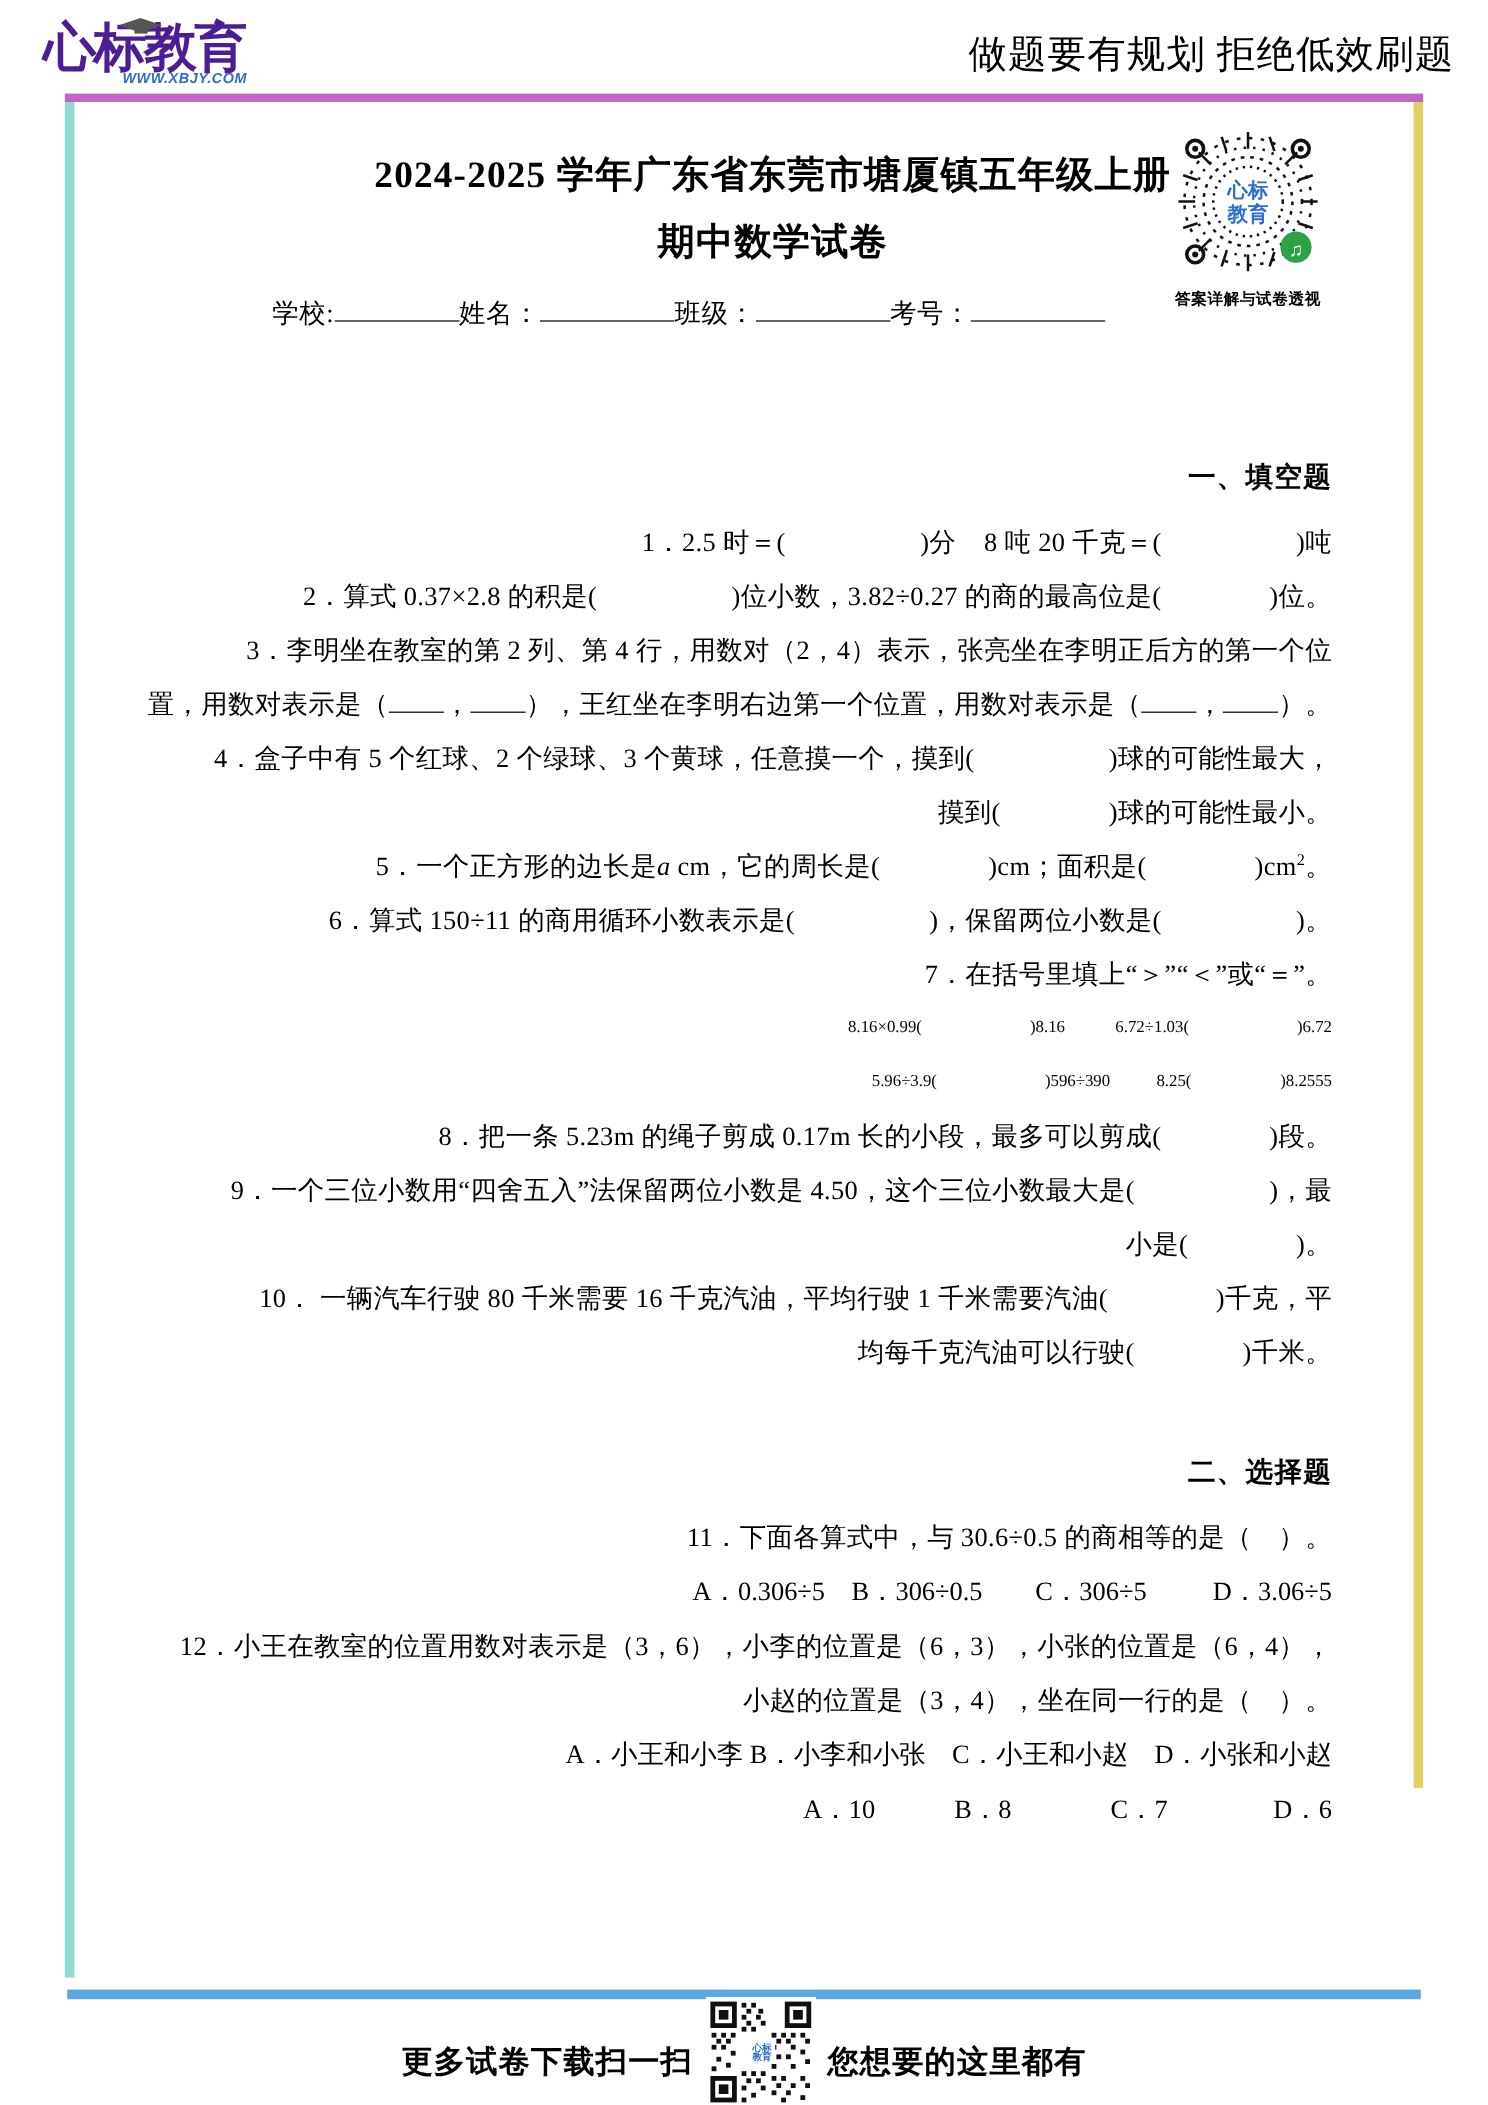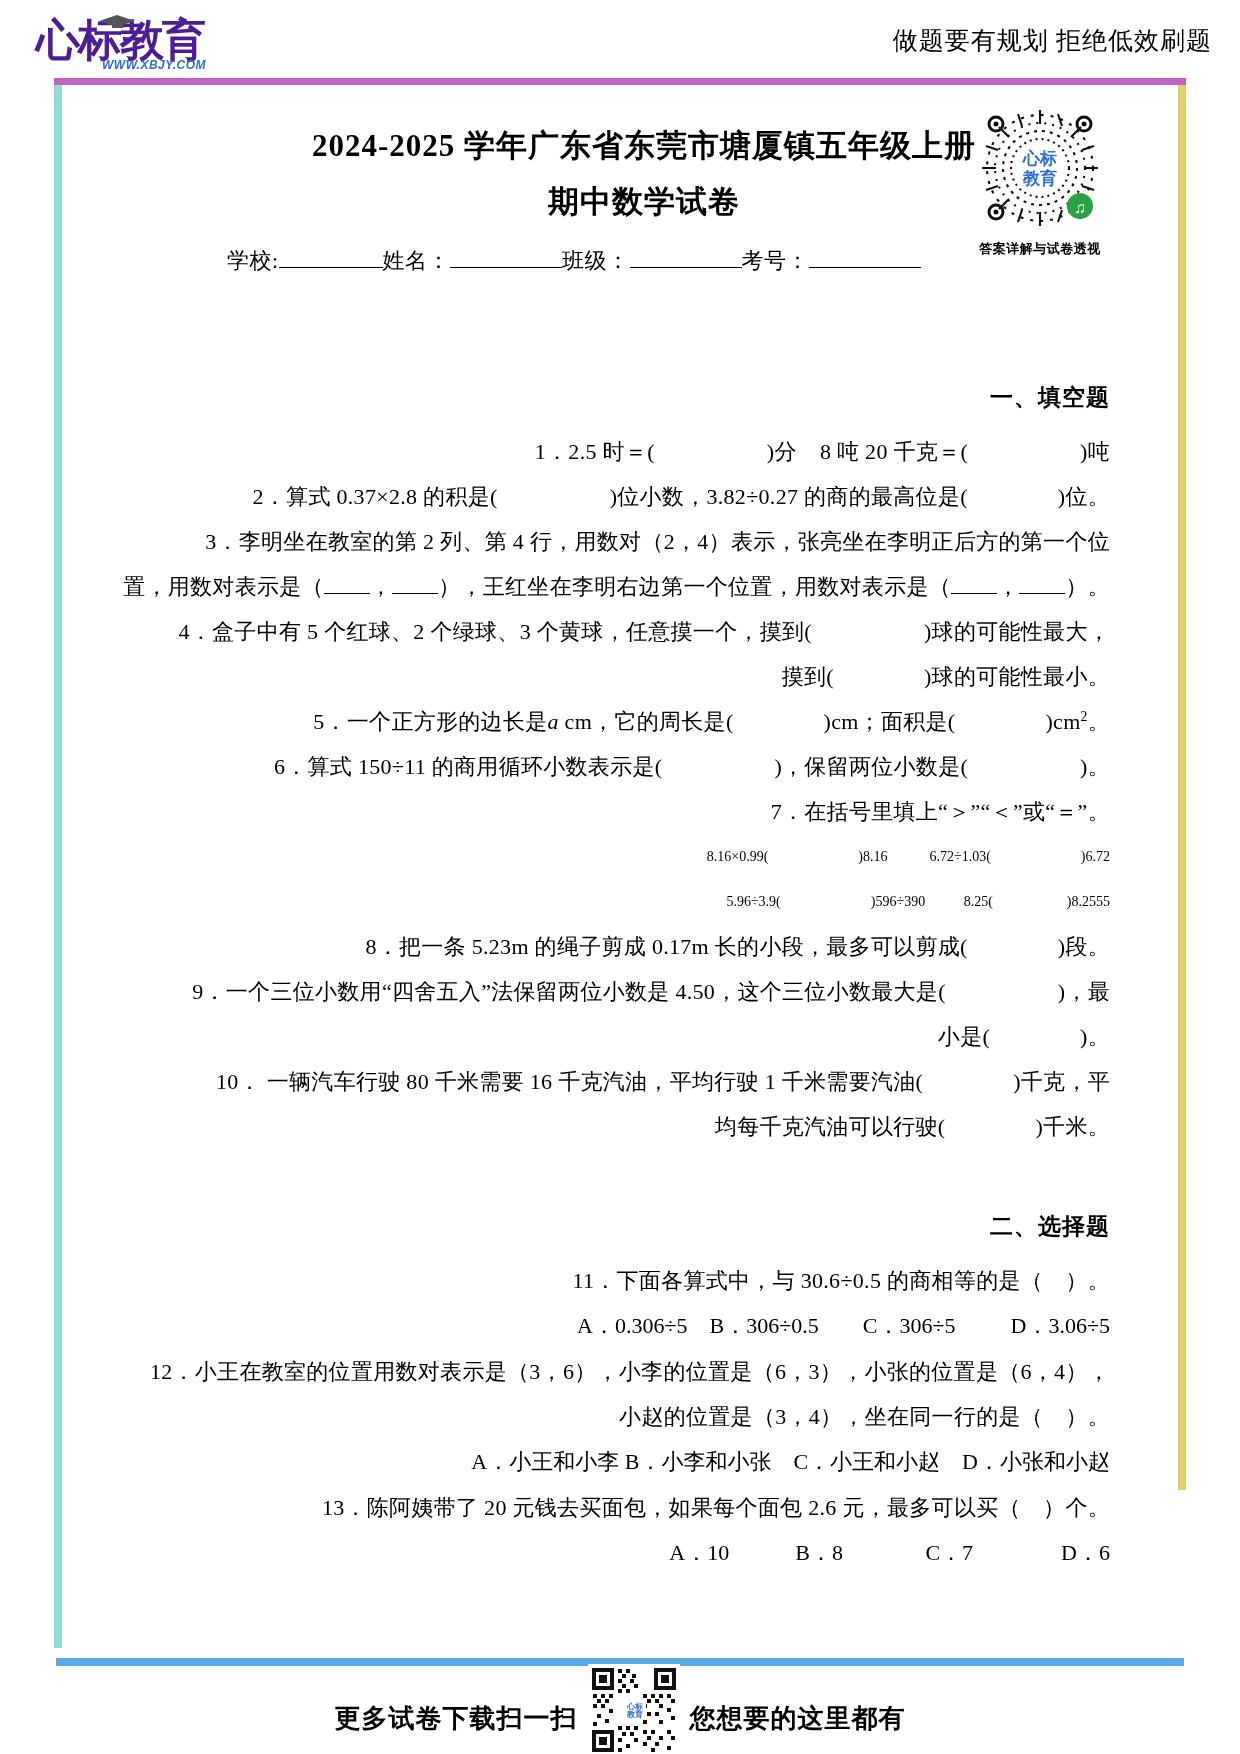--- a/index.html
+++ b/index.html
@@ -40,21 +40,21 @@
   #brand-logo .logo-url {
     position: absolute; left: 66px; top: 42px;
     font-family: "Liberation Sans", sans-serif;
     font-size: 12px; font-weight: bold; font-style: italic;
     color: #2f6fd0;
     letter-spacing: 0.5px;
   }
   #banner-slogan {
     position: absolute; right: 28px; top: 24px;
     font-family: "Liberation Serif", serif;
-    font-size: 25px;
+    font-size: 32px;
     letter-spacing: 1px;
     white-space: nowrap;
   }
 
   
   #page-frame {
     position: absolute;
     left: 54px; top: 78px;
     width: 1132px; height: 1570px;
   }
@@ -300,21 +300,20 @@
   <p class="q"><span>10．</span>&nbsp;<span>一辆汽车行驶 80 千米需要 16 千克汽油，平均行驶 1 千米需要汽油(</span><span class="gap-md"></span><span>)千克，平</span><br><span>均每千克汽油可以行驶(</span><span class="gap-md"></span><span>)千米。</span></p>
 
   <div class="section-head sec2">二、选择题</div>
 
   <p class="q"><span>11．</span><span>下面各算式中，与 30.6÷0.5 的商相等的是（　）。</span></p>
   <p class="opts"><span class="opt">A．0.306÷5</span>&nbsp;&nbsp;&nbsp;&nbsp;<span class="opt">B．306÷0.5</span>&nbsp;&nbsp;&nbsp;&nbsp;&nbsp;&nbsp;&nbsp;&nbsp;<span class="opt">C．306÷5</span>&nbsp;&nbsp;&nbsp;&nbsp;&nbsp;&nbsp;&nbsp;&nbsp;&nbsp;&nbsp;<span class="opt">D．3.06÷5</span></p>
 
   <p class="q"><span>12．</span><span>小王在教室的位置用数对表示是（3，6），小李的位置是（6，3），小张的位置是（6，4），</span><br><span>小赵的位置是（3，4），坐在同一行的是（　）。</span></p>
   <p class="opts"><span class="opt">A．小王和小李</span>&nbsp;<span class="opt">B．小李和小张</span>&nbsp;&nbsp;&nbsp;&nbsp;<span class="opt">C．小王和小赵</span>&nbsp;&nbsp;&nbsp;&nbsp;<span class="opt">D．小张和小赵</span></p>
 
-  <p class="q"><span>13．</span><span>陈阿姨带了 20 元钱去买面包，如果每个面包 2.6 元，最多可以买（　）个。</span></p>
   <p class="opts"><span class="opt">A．10</span>&nbsp;&nbsp;&nbsp;&nbsp;&nbsp;&nbsp;&nbsp;&nbsp;&nbsp;&nbsp;&nbsp;&nbsp;<span class="opt">B．8</span>&nbsp;&nbsp;&nbsp;&nbsp;&nbsp;&nbsp;&nbsp;&nbsp;&nbsp;&nbsp;&nbsp;&nbsp;&nbsp;&nbsp;&nbsp;<span class="opt">C．7</span>&nbsp;&nbsp;&nbsp;&nbsp;&nbsp;&nbsp;&nbsp;&nbsp;&nbsp;&nbsp;&nbsp;&nbsp;&nbsp;&nbsp;&nbsp;&nbsp;<span class="opt">D．6</span></p>
 
 </div>
 
 <div id="footer">
   <div id="footer-rule"></div>
   <div id="footer-content">
     <span class="footer-text">更多试卷下载扫一扫</span>
     <span id="qr-code-bottom">
       <svg viewBox="0 0 92 92" width="92" height="92">

